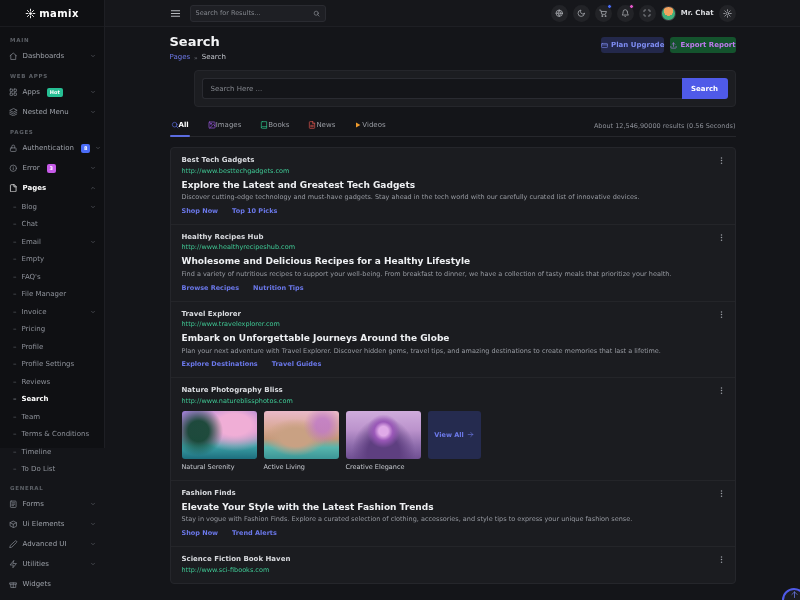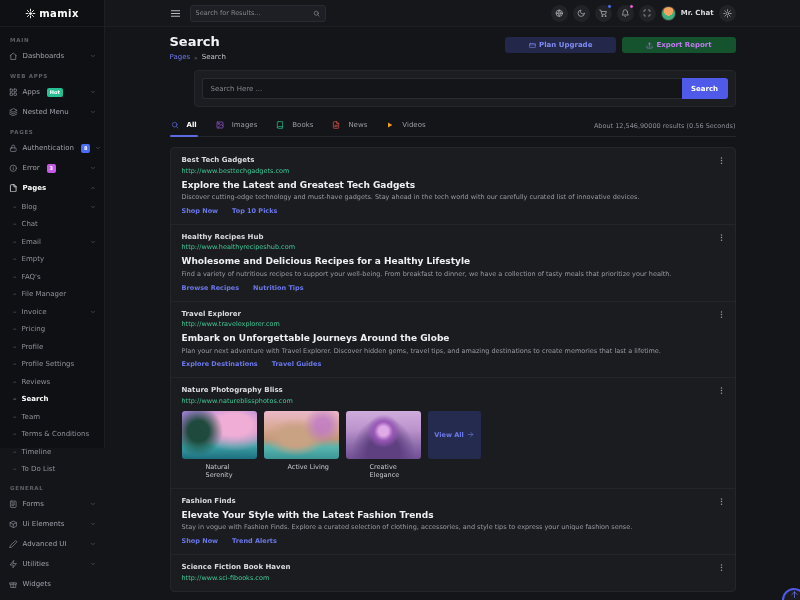--- a/index.html
+++ b/index.html
@@ -75,40 +75,40 @@
   
   .content { padding-top: 7px; }
   .container { width: 566px; margin: 0 auto; }
   .page-head { display: flex; align-items: flex-start; margin-bottom: 9px; }
   .pg-title { font-size: 13px; font-weight: bold; color: #f3f4f6; }
   .crumbs { font-size: 7px; margin-top: 4px; display: flex; gap: 4px; align-items: center; }
   .crumb-parent { color: #6e79e8; cursor: pointer; }
   .crumb-sep { color: #787b83; font-size: 6px; }
   .crumb-cur { color: #c2c5cc; }
   .head-actions { margin-left: auto; display: flex; gap: 6px; margin-top: 3px; }
-  .act-btn { display: flex; align-items: center; gap: 3px; font-size: 7px; font-weight: 600; padding: 4px 24px; border-radius: 3px; border: none; cursor: pointer; font-family: inherit; }
+  .act-btn { display: flex; align-items: center; gap: 3px; font-size: 7px; font-weight: 600; padding: 4px 0; border-radius: 3px; border: none; cursor: pointer; font-family: inherit; }
   .act-indigo { background: #23284b; color: #7e8cf2; }
   .act-purple { background: #14532d; color: #c07af0; }
 
   
   .search-card { background: #1c1d21; border: 1px solid #25262b; border-radius: 4px; padding: 7px; display: flex; margin-left: 24px; }
   .search-input {
     flex: 1; height: 21px; background: #141519; border: 1px solid #2a2b31; border-right: none;
     border-radius: 3px 0 0 3px; color: #c8cad0; font-size: 7px; padding: 0 8px; outline: none; font-family: inherit;
   }
   .search-input::placeholder { color: #84878e; }
   .search-btn {
     width: 46px; height: 21px; background: #4f5ae8; color: #fff; border: none;
     border-radius: 0 3px 3px 0; font-size: 7px; font-weight: 600; cursor: pointer; font-family: inherit;
   }
 
   
   .tabs-row { display: flex; align-items: center; margin-top: 9px; border-bottom: 1px solid #26272c; }
   .tabs-left { display: flex; align-items: center; }
-  .tab { display: flex; align-items: center; gap: 8px; font-size: 7px; color: #9a9da4; padding: 5px 1px 7px; margin-right: 17px; position: relative; cursor: pointer; }
+  .tab { display: flex; align-items: center; gap: 0; font-size: 7px; color: #9a9da4; padding: 5px 1px 7px; margin-right: 17px; position: relative; cursor: pointer; }
   .tab.active { color: #fff; font-weight: 600; }
   .tab.active::after { content: ""; position: absolute; bottom: -1px; left: 0; right: 0; height: 2px; background: #5b6ce0; border-radius: 1px; }
   .results-summary { margin-left: auto; font-size: 6.5px; color: #8c8f97; }
 
   
   .results-card { background: #1b1c20; border: 1px solid #25262b; border-radius: 4px; margin-top: 10px; overflow: hidden; }
   .result { padding: 8px 11px 9px; border-bottom: 1px solid #242529; position: relative; }
   .result:last-child { border-bottom: none; }
   .r-site { font-size: 7px; font-weight: 600; color: #dadce0; }
   .r-url { font-size: 6.5px; color: #3fc894; margin-top: 2.5px; cursor: pointer; }
@@ -134,21 +134,21 @@
       radial-gradient(circle at 78% 30%, rgba(190,120,200,.8) 0 10%, transparent 28%),
       radial-gradient(ellipse at 42% 55%, #c9a183 0 24%, transparent 50%),
       linear-gradient(180deg, #eab9c9 0%, #d8a893 38%, #c39778 58%, #57b5ad 76%, #3b9596 100%);
   }
   .thumb-elegance {
     background:
       radial-gradient(circle at 50% 42%, #e0aaE8 0 10%, #9a58b8 20%, transparent 36%),
       radial-gradient(ellipse at 50% 88%, #5e3f80 0 30%, transparent 60%),
       linear-gradient(180deg, #cfacdc 0%, #bb93cc 40%, #8e6cac 72%, #6f4f92 100%);
   }
-  .img-cap { font-size: 6.5px; color: #c6c9cf; margin-top: 4px; margin-left: 24px; }
+  .img-cap { font-size: 6.5px; color: #c6c9cf; margin-top: 4px; }
   .view-all {
     width: 53px; height: 48px; background: #252b4f; border-radius: 3px;
     display: flex; align-items: center; justify-content: center; gap: 3px;
     color: #6e7bec; font-size: 6.5px; font-weight: 600; cursor: pointer;
   }
   .fab {
     position: absolute; right: -6px; bottom: -12px; width: 24px; height: 24px;
     border-radius: 50%; border: 2px solid #4f5ae8; background: #1b1c20;
     display: flex; align-items: flex-start; justify-content: center; color: #6e7bec; cursor: pointer; z-index: 9;
   }

